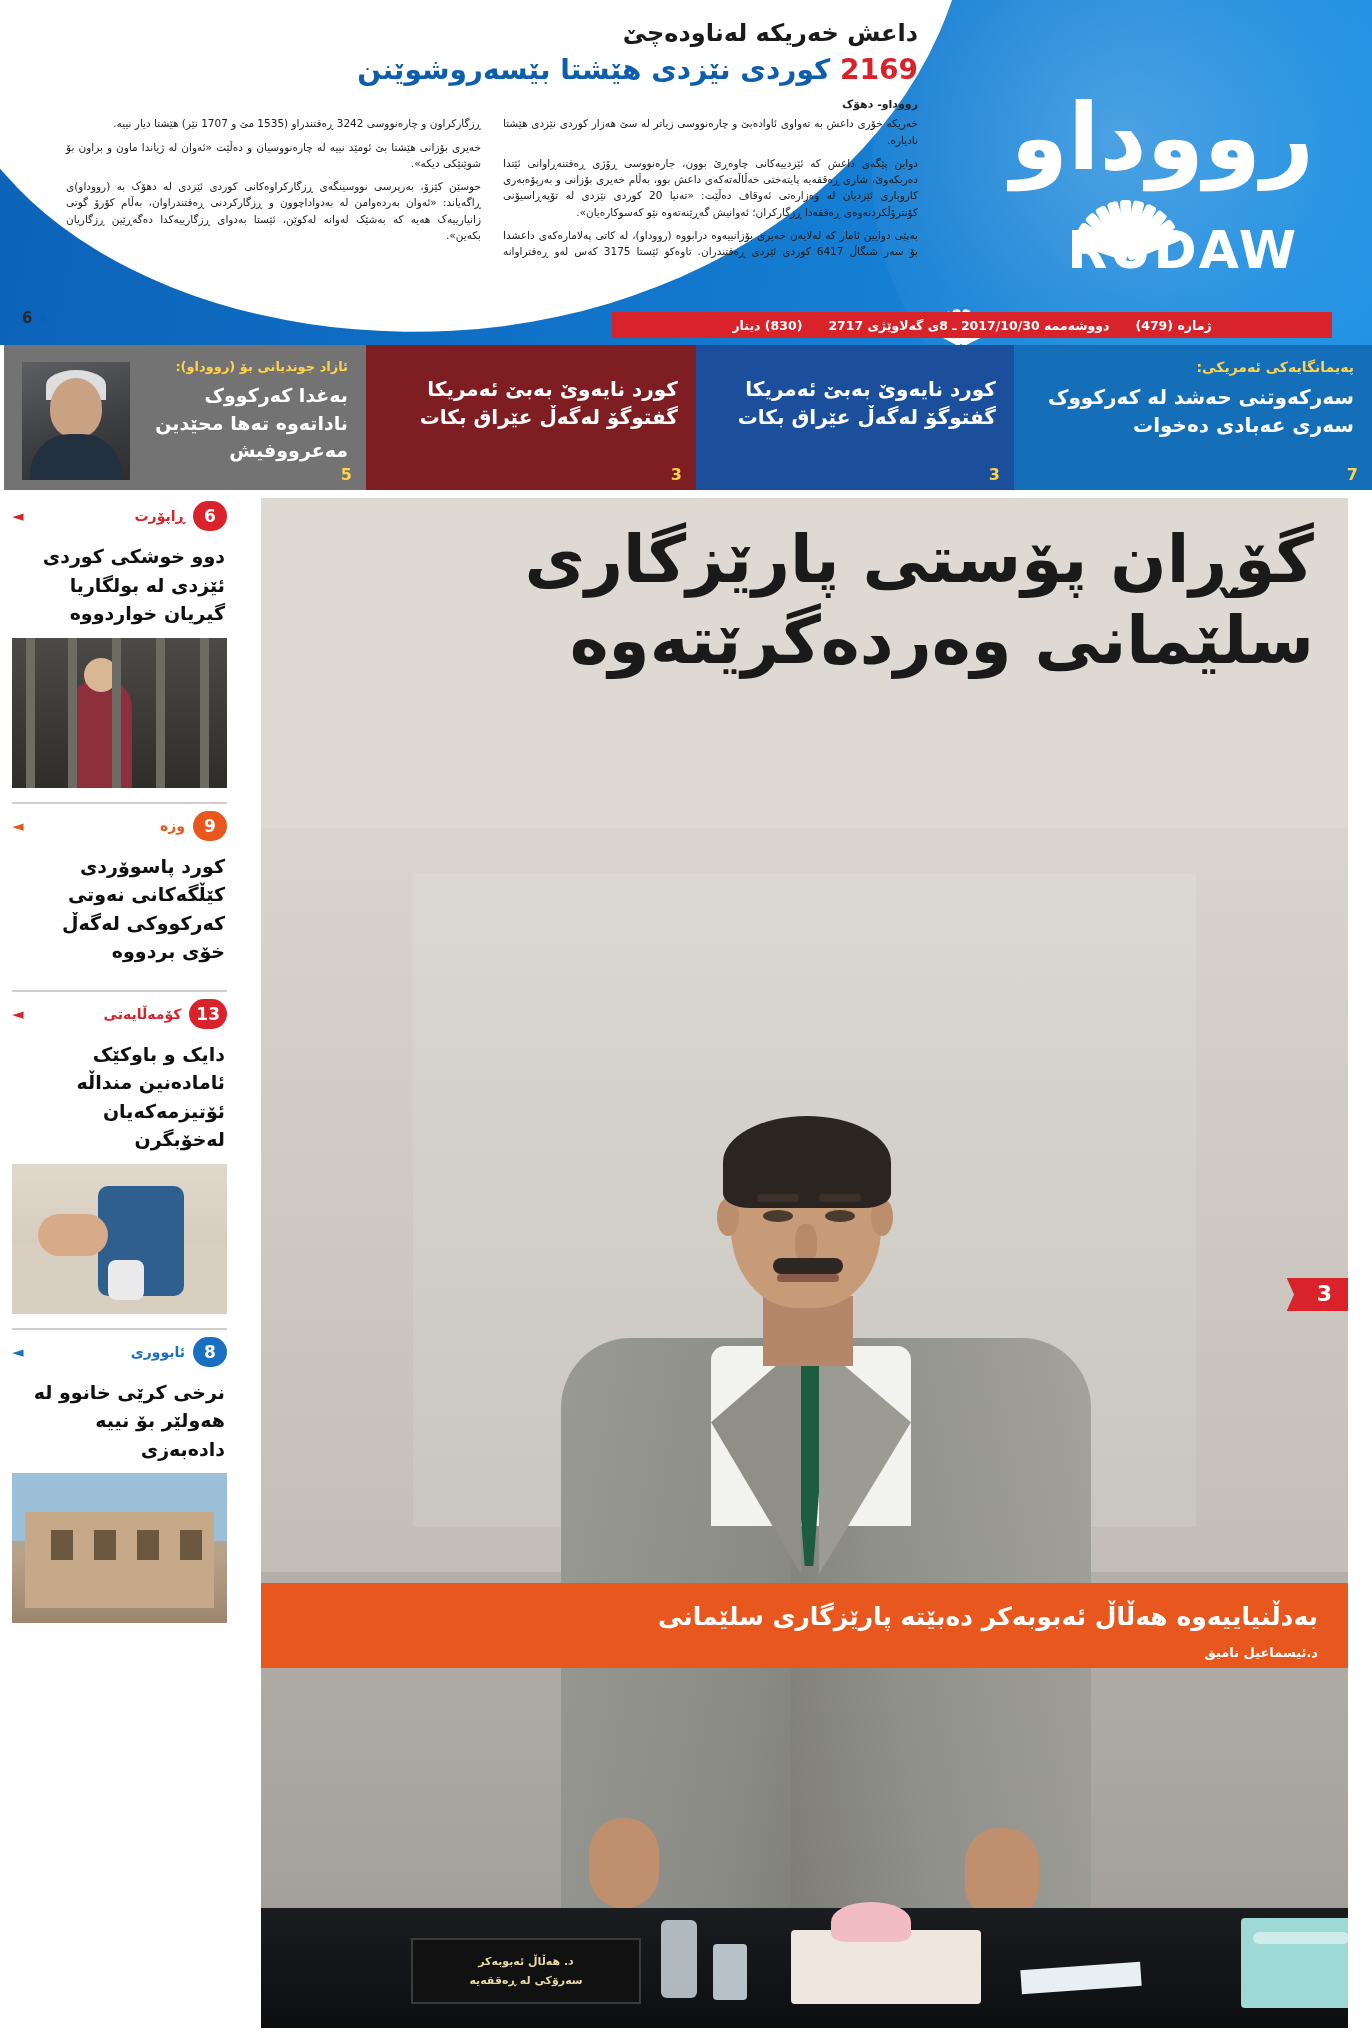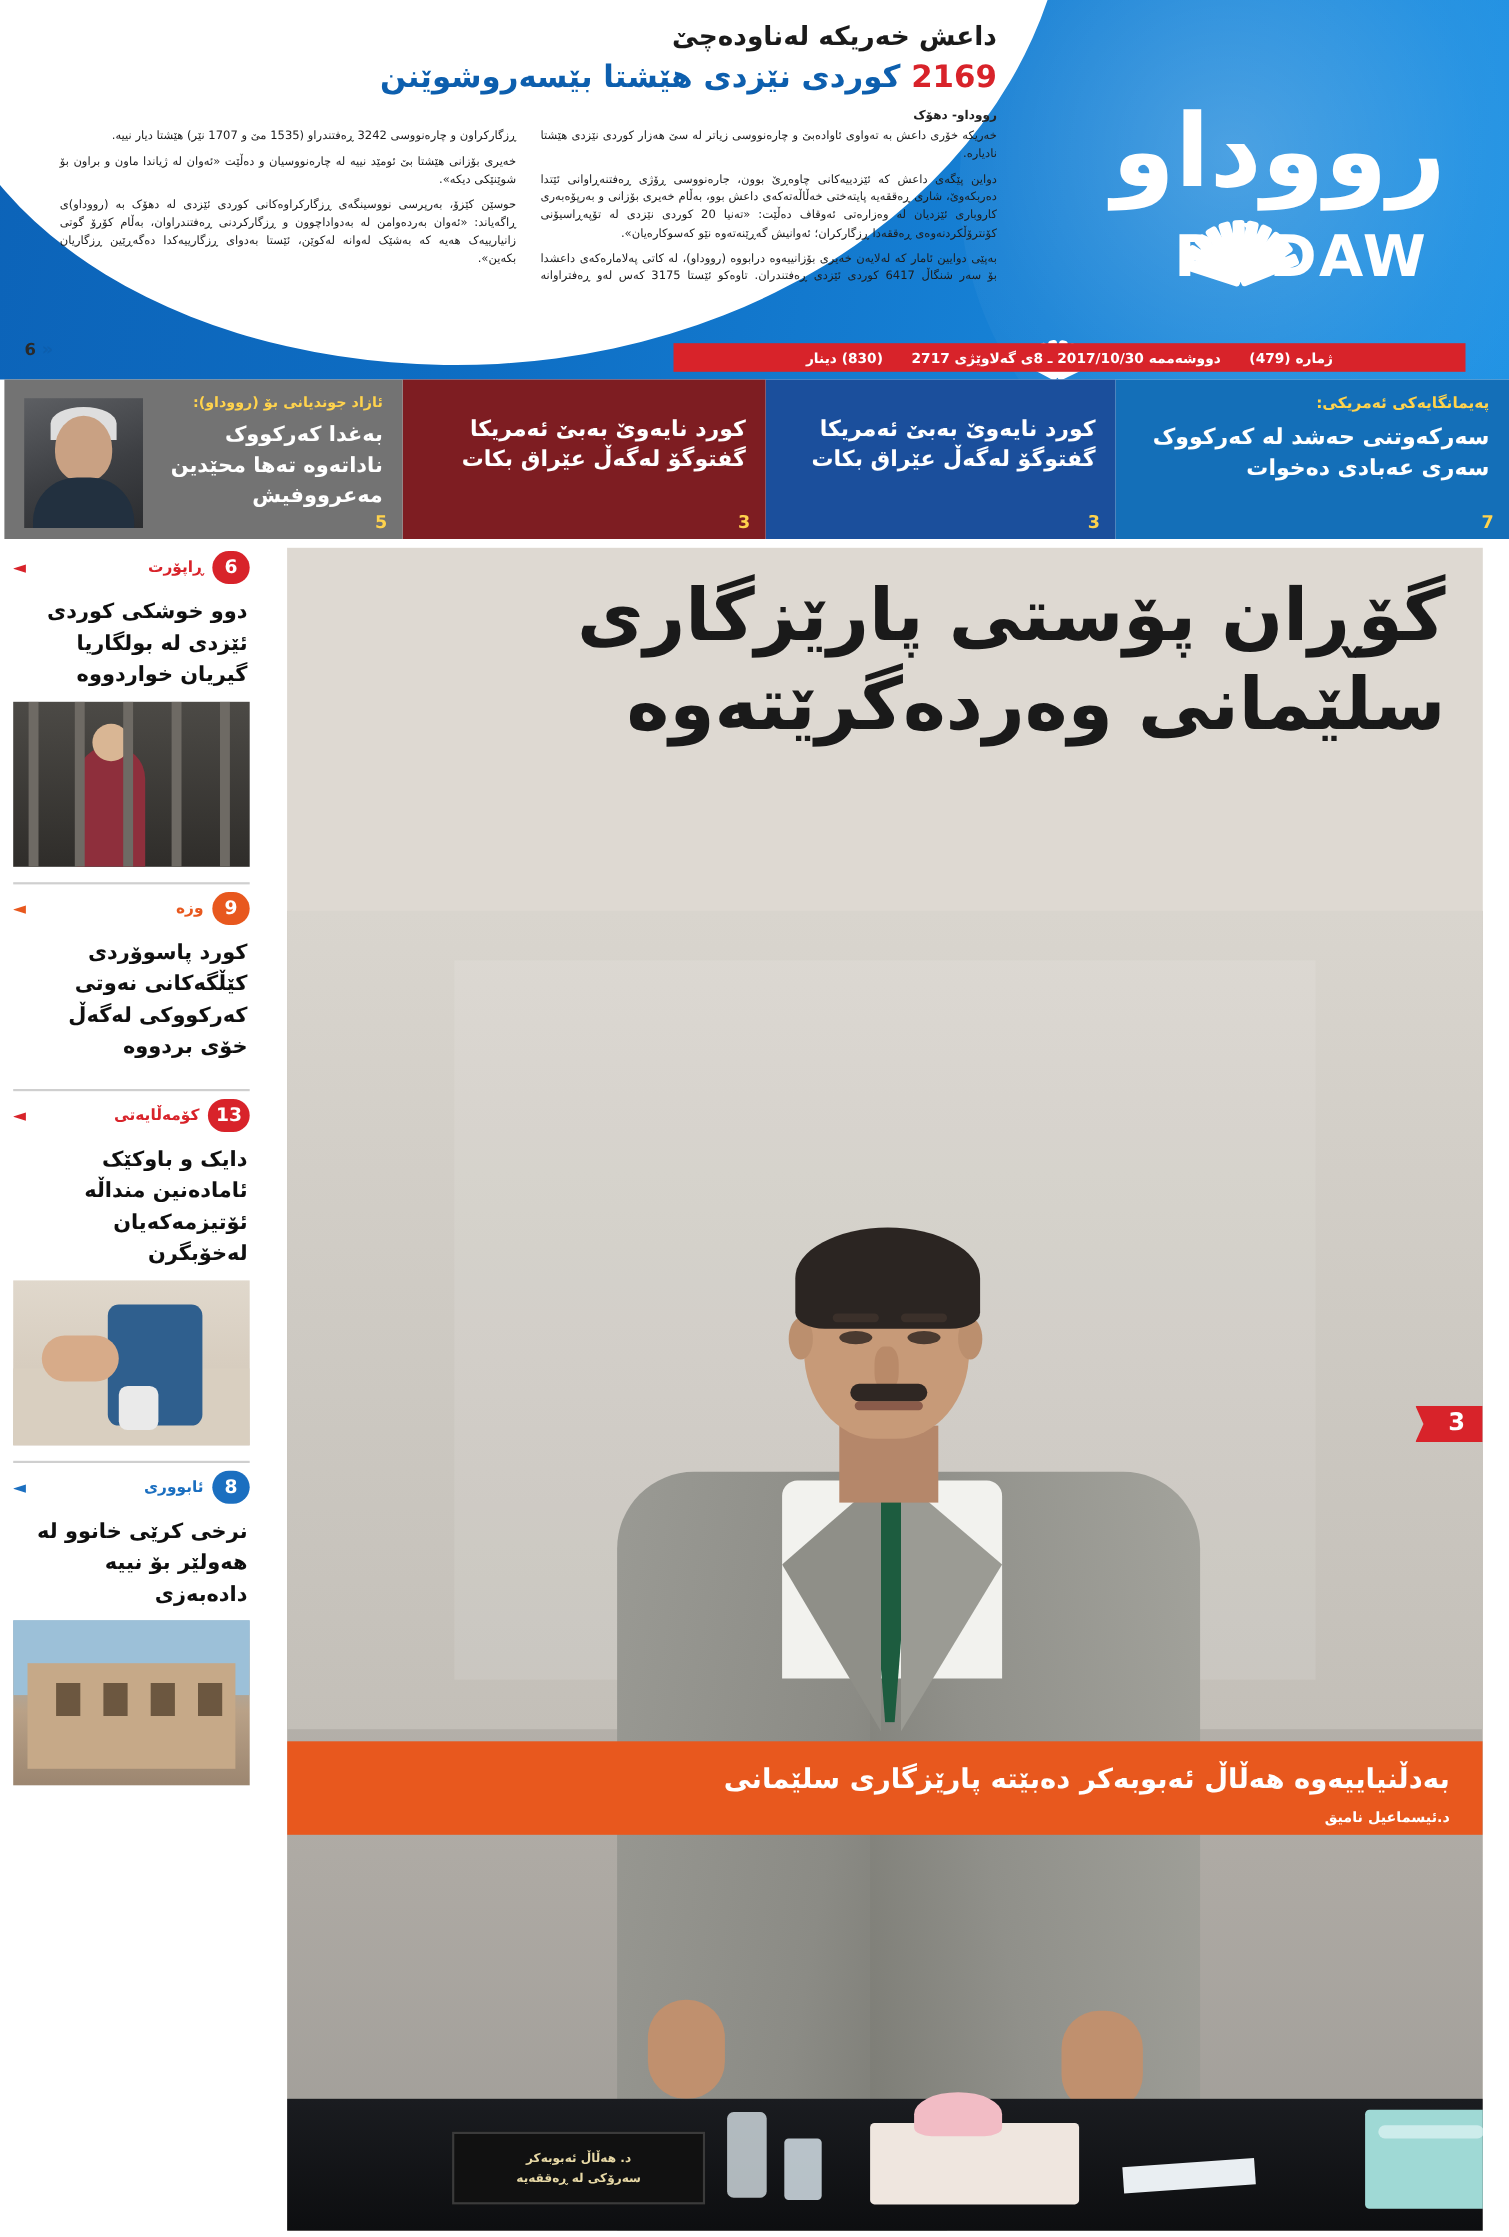--- a/index.html
+++ b/index.html
@@ -24,21 +24,21 @@
     position:absolute; right:-120px; top:-140px; width:620px; height:620px;
     border-radius:50%;
     background:radial-gradient(circle at 40% 45%, rgba(255,255,255,0.22) 0%, rgba(255,255,255,0.05) 45%, rgba(255,255,255,0) 70%);
   }
   .masthead .swoosh {
     position:absolute; left:-60px; top:-230px; width:1040px; height:560px;
     background:#ffffff; border-radius:0 0 60% 55%/0 0 90% 70%;
     transform:rotate(-3deg);
   }
   .lead-block {
-    position:absolute; left:40px; top:8px; width:880px; height:310px;
+    position:absolute; left:52px; top:8px; width:880px; height:310px;
     padding:6px 14px 0 14px;
     text-align:right;
   }
   .lead-head1 {
     font-size:24px; font-weight:bold; color:#1b1b1b; line-height:1.25;
     margin:4px 0 0 0;
   }
   .lead-head2 {
     font-size:28px; font-weight:bold; color:#0d5fae; line-height:1.3; margin:4px 0 10px 0;
   }
@@ -52,21 +52,21 @@
   .page-num-lead .chev { color:#0d5fae; font-size:16px; }
 
   
   .logo-wrap { position:absolute; right:40px; top:14px; width:390px; height:290px; }
   .logo-ar {
     position:absolute; right:18px; top:70px;
     font-size:92px; font-weight:bold; color:#ffffff; letter-spacing:-2px;
     direction:rtl;
   }
   .logo-lat {
-    position:absolute; right:34px; top:190px;
+    position:absolute; right:34px; top:206px;
     font-size:52px; font-weight:bold; color:#ffffff; letter-spacing:2px; direction:ltr;
   }
   .rays { position:absolute; right:55px; top:16px; width:310px; height:170px; }
   .rays span {
     position:absolute; left:50%; top:100%;
     width:11px; height:56px; background:#fff; border-radius:3px;
     transform-origin:50% 100%;
   }
   .rays2 { position:absolute; right:300px; top:175px; width:150px; height:120px; }
   .rays2 span {

